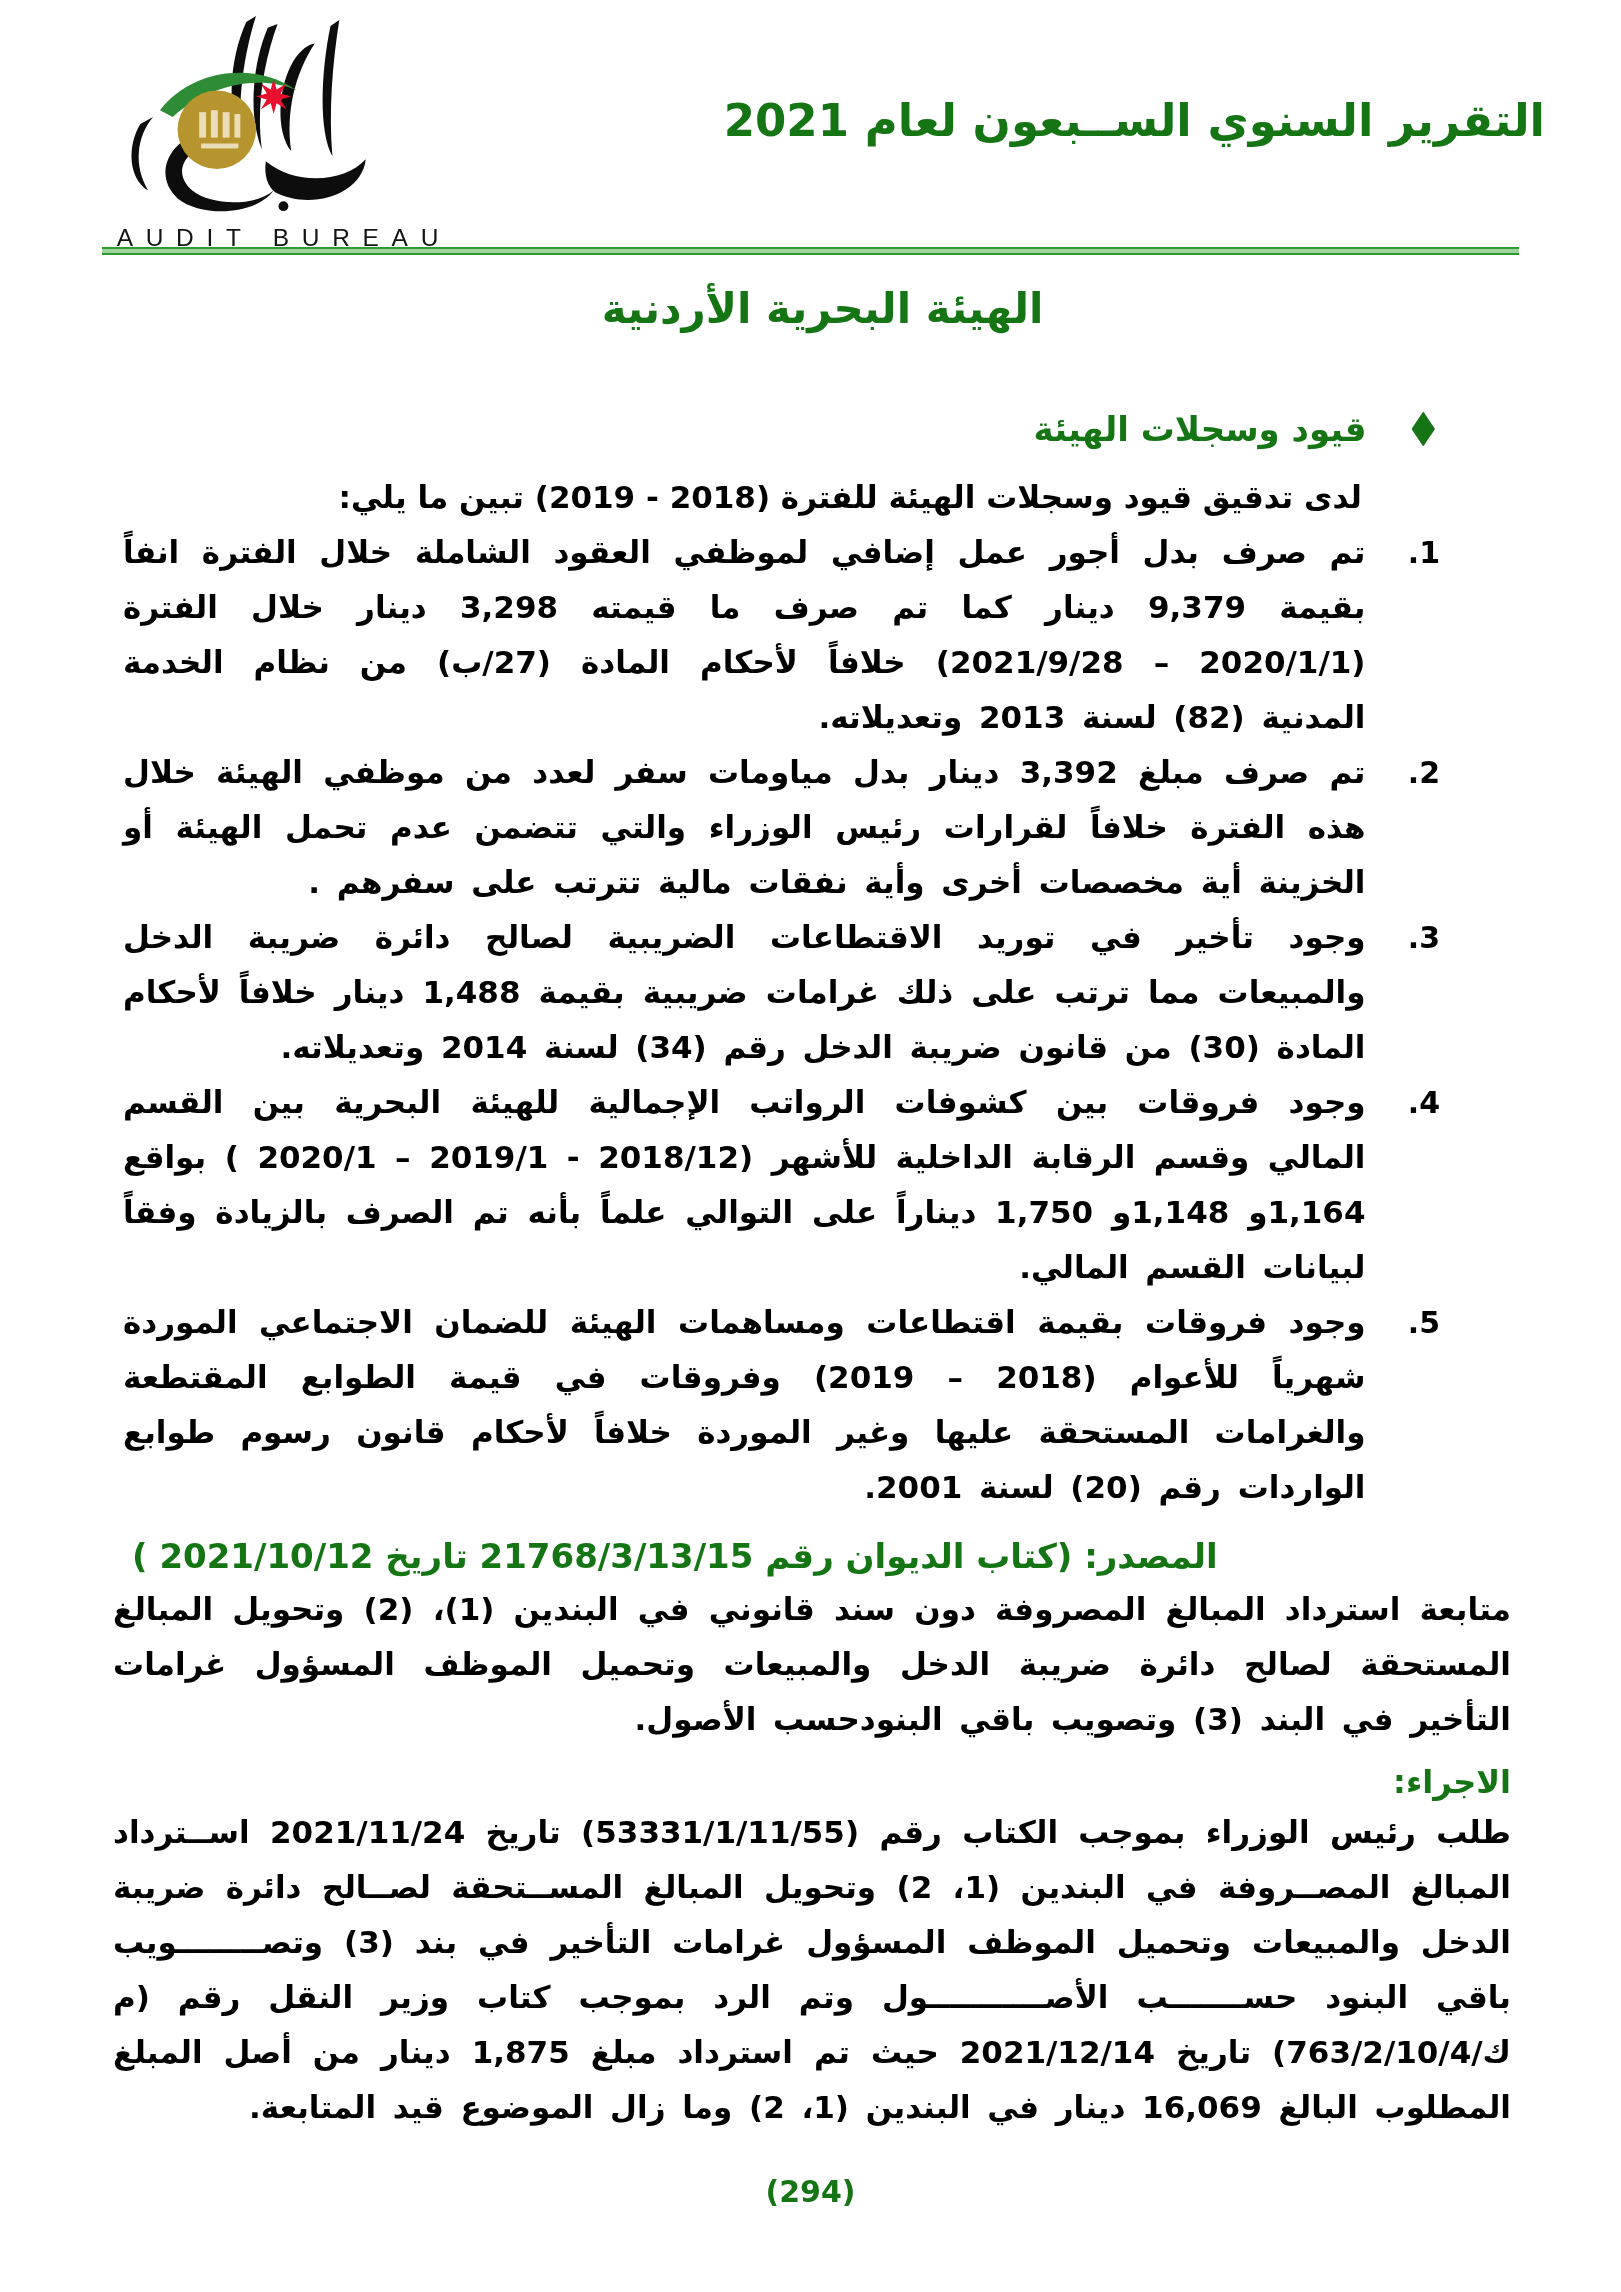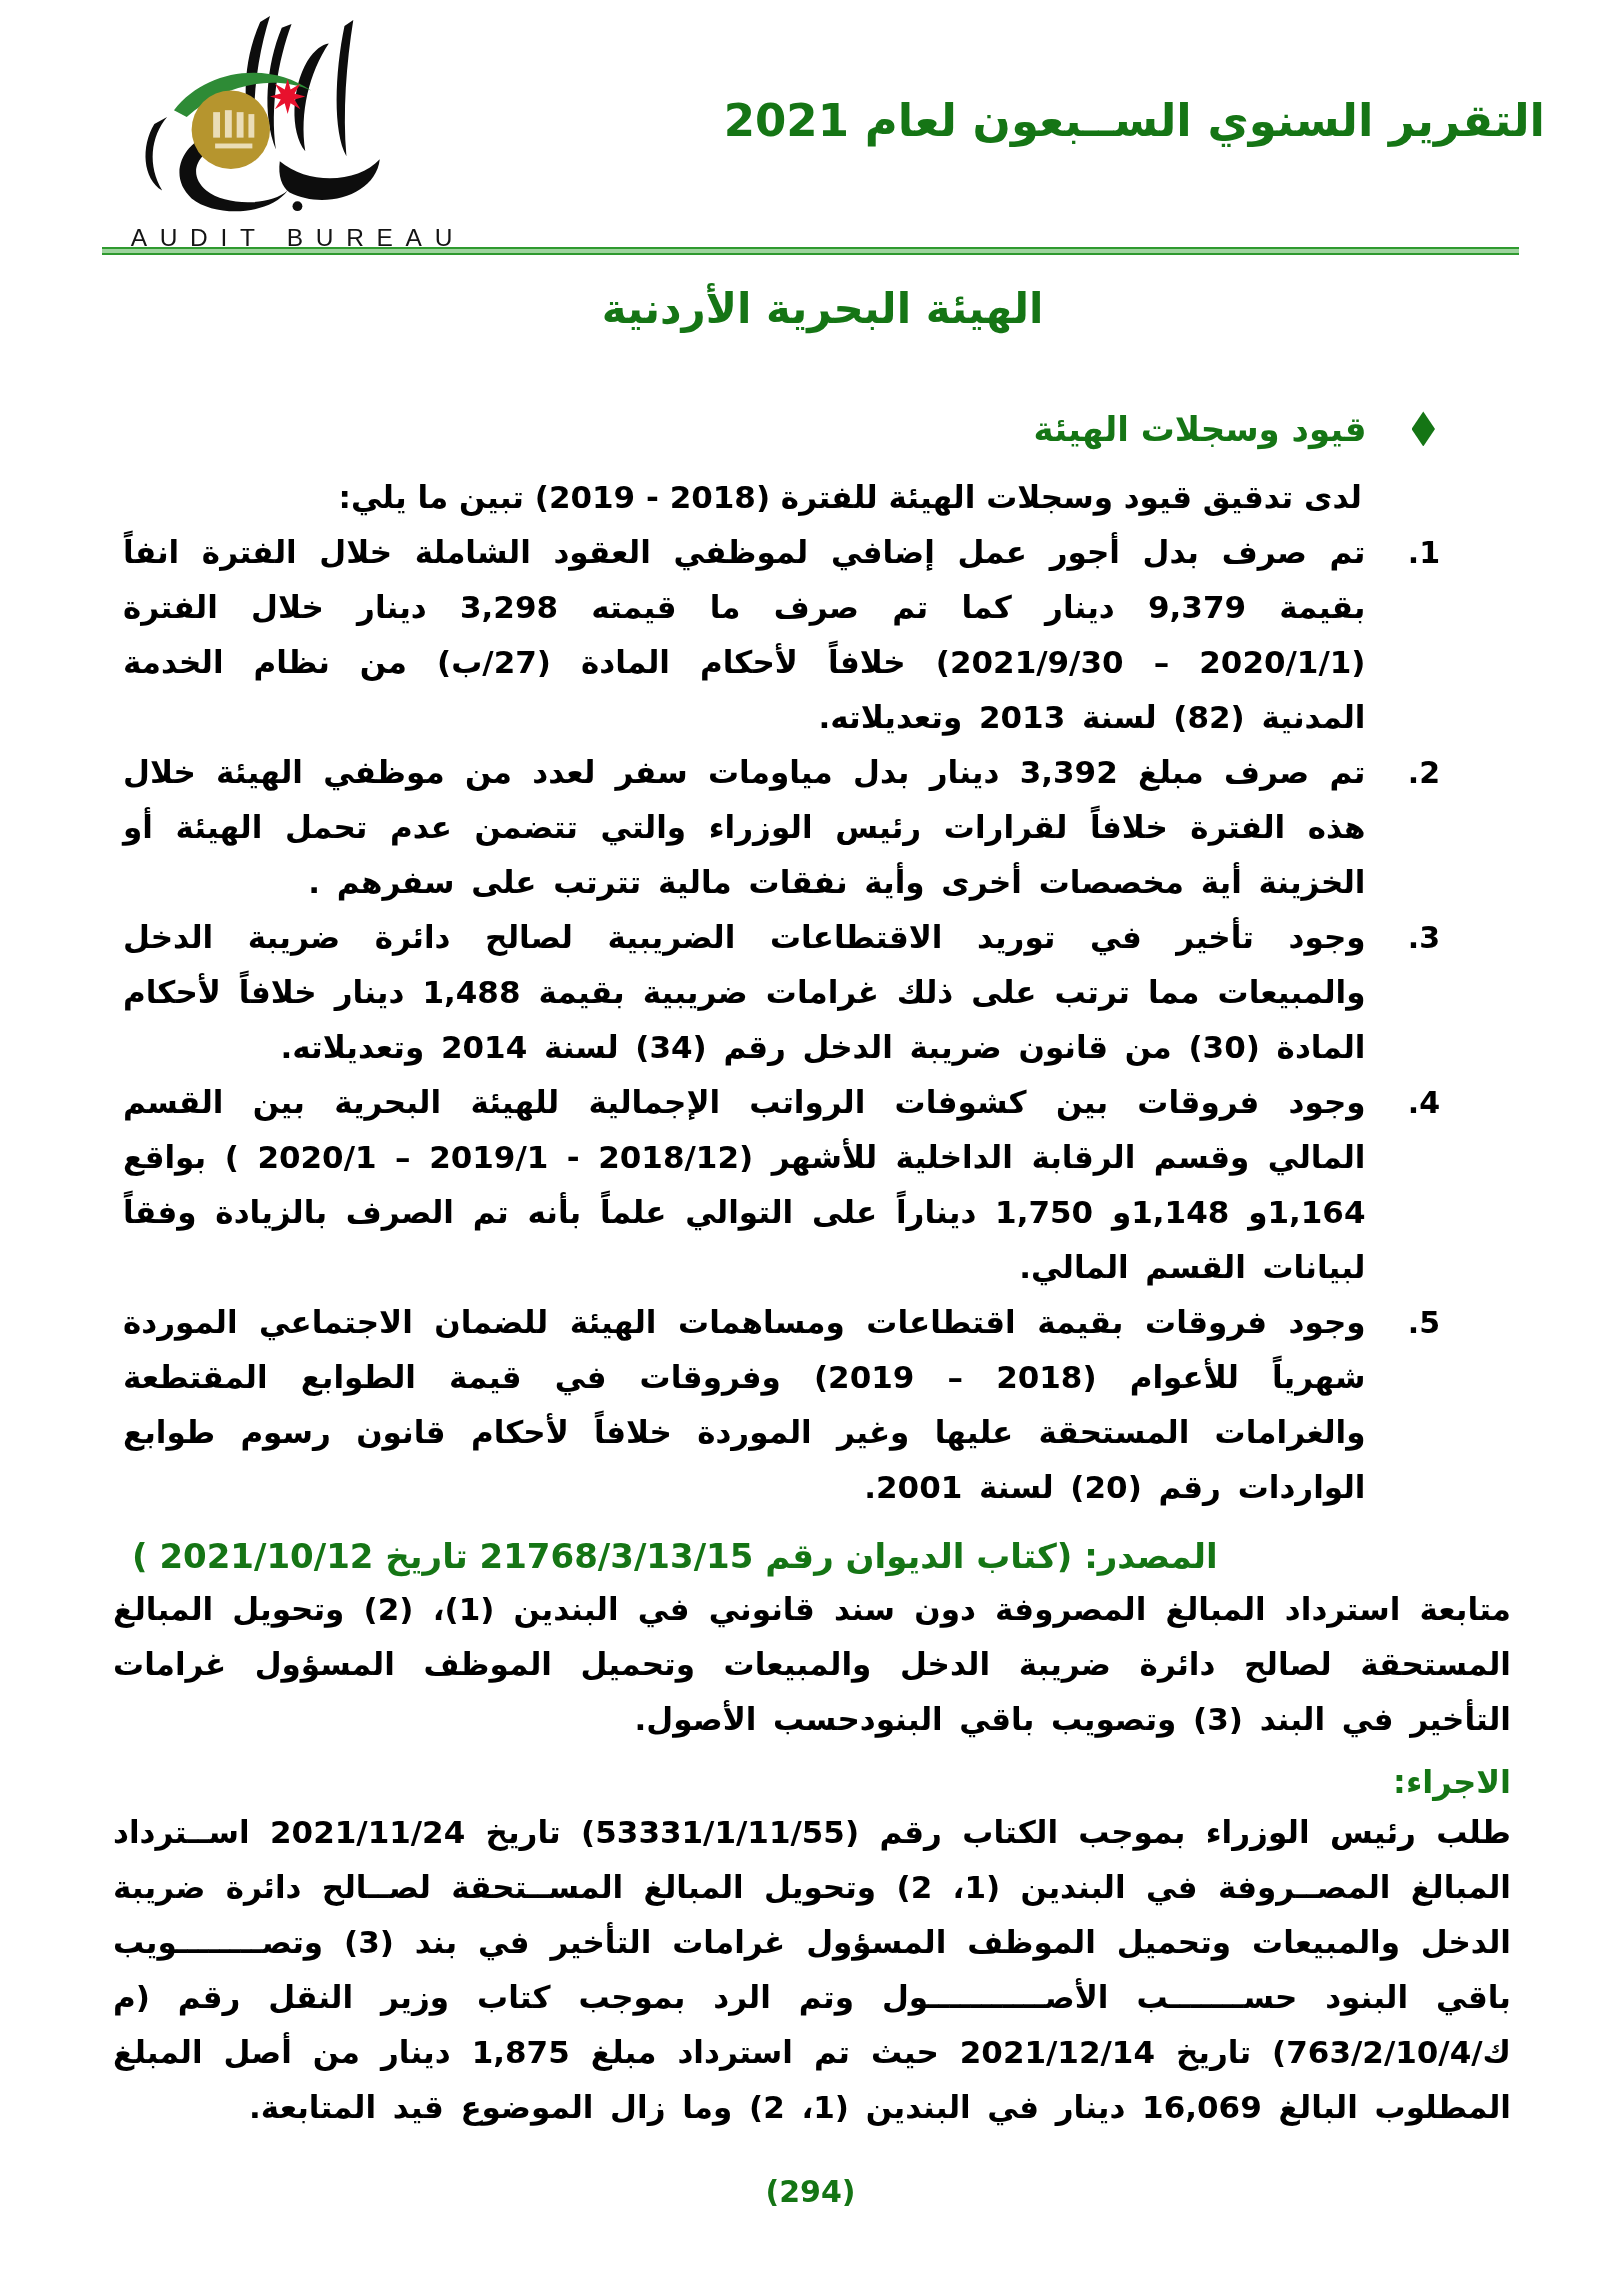--- a/index.html
+++ b/index.html
@@ -2,21 +2,21 @@
 <html lang="ar" style="--green: #157515; --rule_light: #9ed49e; --rule_dark: #2f9a2f; --gold: #b6952e; --red: #e8112d; --logo_green: #2e8b36;"><head>
 <meta charset="utf-8">
 <style>
   html,body{margin:0;padding:0;background:#ffffff;}
   .page{
     position:relative;width:1621px;height:2293px;overflow:hidden;background:#fff;
     font-family:"DejaVu Sans",sans-serif;font-weight:bold;color:#000;
   }
   
   .header{position:relative;height:247px;}
-  .logo{position:absolute;left:118px;top:13.7px;width:304px;text-align:right;}
+  .logo{position:absolute;left:104px;top:13.7px;width:304px;text-align:right;}
   .logo svg{display:block;margin:0 auto;}
   .logo-caption{
     font-family:"Liberation Sans",sans-serif;font-weight:normal;font-size:24.5px;
     letter-spacing:12.7px;text-indent:12.7px;color:#141414;margin-top:0;white-space:nowrap;
   }
   .report-title{
     position:absolute;right:76px;top:94px;direction:rtl;
     color:var(--green,#157515);font-size:45px;white-space:nowrap;
   }
   .rule{
@@ -91,21 +91,21 @@
     <div class="section-heading">
       <span class="diamond"></span>
       <h2>قيود وسجلات الهيئة</h2>
     </div>
 
     <p class="intro">لدى تدقيق قيود وسجلات الهيئة للفترة (2018 - 2019) تبين ما يلي:</p>
 
     <div class="findings">
       <div class="list-item">
         <span class="num">1.</span>
-        <div class="item-text">تم صرف بدل أجور عمل إضافي لموظفي العقود الشاملة خلال الفترة انفاً بقيمة 9,379 دينار كما تم صرف ما قيمته 3,298 دينار خلال الفترة (2020/1/1 – 2021/9/30) خلافاً لأحكام المادة (27/ب) من نظام الخدمة المدنية (82) لسنة 2013 وتعديلاته.</div>
+        <div class="item-text">تم صرف بدل أجور عمل إضافي لموظفي العقود الشاملة خلال الفترة انفاً بقيمة 9,379 دينار كما تم صرف ما قيمته 3,298 دينار خلال الفترة (2020/1/1 – 2021/9/28) خلافاً لأحكام المادة (27/ب) من نظام الخدمة المدنية (82) لسنة 2013 وتعديلاته.</div>
       </div>
       <div class="list-item">
         <span class="num">2.</span>
         <div class="item-text">تم صرف مبلغ 3,392 دينار بدل مياومات سفر لعدد من موظفي الهيئة خلال هذه الفترة خلافاً لقرارات رئيس الوزراء والتي تتضمن عدم تحمل الهيئة أو الخزينة أية مخصصات أخرى وأية نفقات مالية تترتب على سفرهم .</div>
       </div>
       <div class="list-item">
         <span class="num">3.</span>
         <div class="item-text">وجود تأخير في توريد الاقتطاعات الضريبية لصالح دائرة ضريبة الدخل والمبيعات مما ترتب على ذلك غرامات ضريبية بقيمة 1,488 دينار خلافاً لأحكام المادة (30) من قانون ضريبة الدخل رقم (34) لسنة 2014 وتعديلاته.</div>
       </div>
       <div class="list-item">

